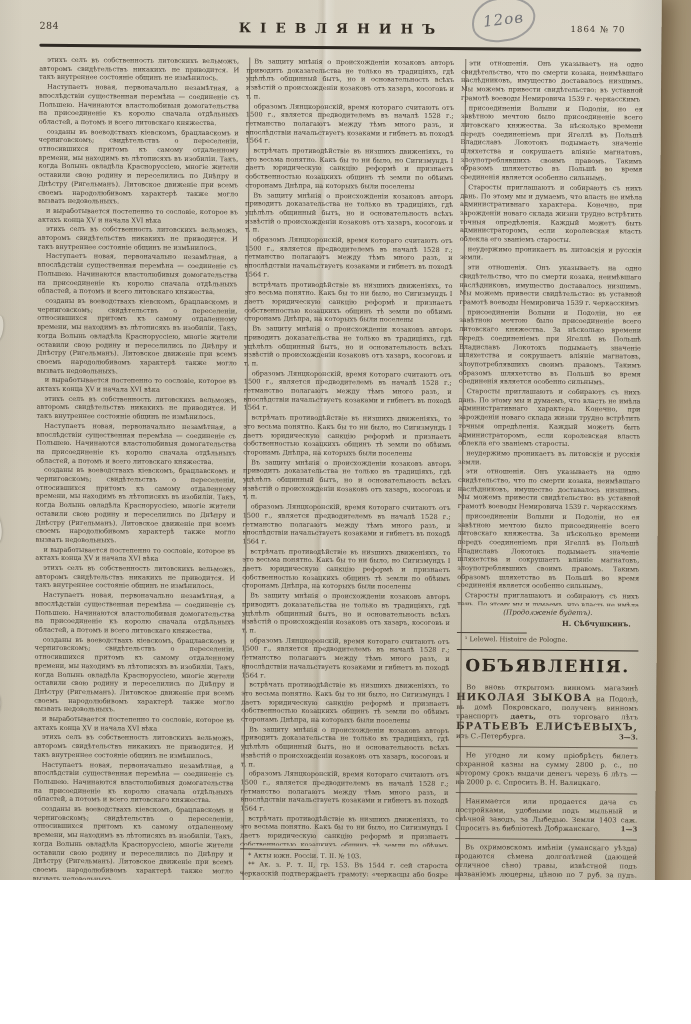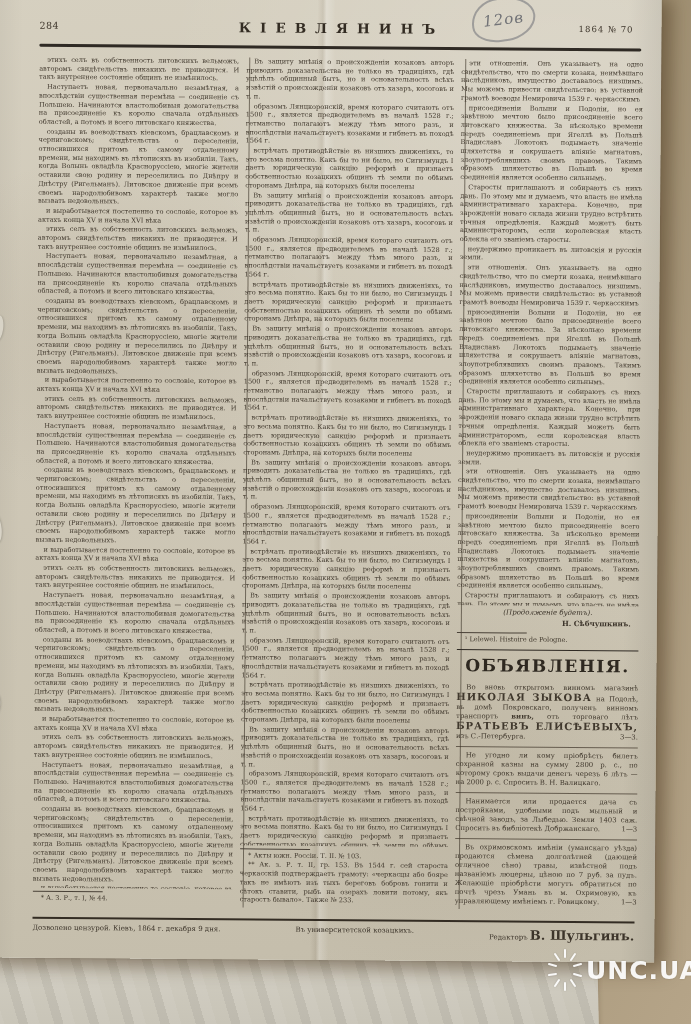--- a/index.html
+++ b/index.html
@@ -1,17 +1,17 @@
 <!DOCTYPE html>
 <html><head>
 <meta charset="utf-8">
 <style>
   html,body{margin:0;padding:0;}
   .stage{
-    position:relative;width:691px;height:1024px;overflow:hidden;
+    position:relative;width:691px;height:880px;overflow:hidden;
     background:linear-gradient(115deg,#8a7a5e 0%,#9a8a6c 45%,#b5a488 100%);
     font-family:"DejaVu Serif", serif;
   }
   .under-sheet{
     position:absolute;left:-12px;top:942px;width:610px;height:95px;
     background:
       repeating-linear-gradient(75deg, rgba(0,0,0,.05) 0 9px, rgba(255,255,255,.06) 9px 20px, transparent 20px 34px),
       linear-gradient(180deg,#d2cec2,#c6c2b5);
     transform:rotate(-1.2deg);
     box-shadow:0 -2px 5px rgba(60,45,25,.25);
@@ -30,21 +30,21 @@
     color:#3c342a;
   }
   .tear{position:absolute;background:#d8d3c6;border-radius:50% 60% 55% 45%;box-shadow:1px 0 2px rgba(0,0,0,.15);}
   .tear.t1{left:6px;top:330px;width:10px;height:26px;transform:rotate(8deg);}
   .tear.t2{left:4px;top:528px;width:12px;height:30px;transform:rotate(-6deg);}
   .tear.t3{left:7px;top:708px;width:9px;height:22px;transform:rotate(4deg);}
 
   .hdr{position:absolute;left:50px;top:32px;width:604px;height:18px;}
   .pagenum{position:absolute;left:0;top:2px;font-size:9.5px;letter-spacing:.5px;}
   .masthead{position:absolute;left:0;right:0;text-align:center;font-size:13.5px;font-weight:bold;letter-spacing:9px;color:#332c23;}
-  .issue{position:absolute;right:10px;top:2px;font-size:8.5px;letter-spacing:1px;}
+  .issue{position:absolute;right:18px;top:2px;font-size:8.5px;letter-spacing:1px;}
   .hdr-rule{position:absolute;left:50px;top:58px;width:602px;height:2.5px;background:#2f2a24;border-radius:2px;}
 
   .pencil{
     position:absolute;left:482px;top:8px;width:60px;height:40px;
     border:2px solid rgba(110,112,118,.55);
     border-radius:48% 52% 55% 45% / 62% 50% 58% 42%;
     transform:rotate(-7deg);
     display:flex;align-items:center;justify-content:center;
     color:rgba(95,98,104,.85);font-style:italic;font-size:15px;letter-spacing:1px;
   }
@@ -63,21 +63,21 @@
   .fn{font-size:5.8px;line-height:7.4px;text-align:justify;color:#463e32;margin:0 0 1px;}
 
   .contline{text-align:center;font-size:7px;font-style:italic;margin:3px 0 1px;}
   .sig{text-align:right;font-size:7.2px;font-weight:bold;margin:1px 8px 2px 0;}
   .thick-rule{height:2.5px;background:#2f2a24;margin:4px 0 5px;}
   .ads-heading{text-align:center;font-size:17px;font-weight:bold;letter-spacing:1.5px;color:#2e2820;margin:1px 0 4px;}
   .ad{border-top:1px solid rgba(62,53,42,.7);padding-top:4px;margin-top:4px;}
   .ad.first{border-top:none;margin-top:0;}
   .ad p{text-indent:10px;font-size:6.9px;line-height:9px;}
   .ad b.caps{font-size:10px;letter-spacing:1px;}
-  .counter{float:right;text-indent:0;}
+  .counter{float:right;text-indent:0;font-weight:bold;}
 
   .bot-rule{position:absolute;left:50px;top:931px;width:602px;height:1.5px;background:#332c23;}
   .footer{position:absolute;left:50px;top:938px;width:602px;display:flex;justify-content:space-between;font-size:7px;color:#3c342a;}
   .footer .ed b{font-size:13px;text-align:center;}
 
   .watermark{position:absolute;left:548px;top:948px;display:flex;align-items:center;gap:4px;z-index:5;
     color:#fff;opacity:.92;filter:drop-shadow(0 0 1px rgba(0,0,0,.15));}
   .watermark .wm-text{font-family:"DejaVu Sans",sans-serif;font-weight:bold;font-size:25px;letter-spacing:1px;}
 </style>
 </head>
@@ -181,21 +181,21 @@
         <p class="fn">¹ Lelewel. Histoire de Pologne.</p>
         <div class="thick-rule"></div>
 
         <div class="ads-heading">ОБЪЯВЛЕНІЯ.</div>
 
         <div class="ad first">
           <p>
             <span>Во вновь открытомъ винномъ магазинѣ</span>
             <b class="caps">НИКОЛАЯ ЗЫКОВА</b>
             <span>на Подолѣ, въ домѣ Покровскаго, полученъ винномъ транспортъ</span>
-            <b>винъ,</b>
+            <b>даетъ,</b>
             <span>отъ торговаго лѣтъ</span>
             <b class="caps">БРАТЬЕВЪ ЕЛИСѢЕВЫХЪ,</b>
             <span>изъ С.-Петербурга.</span>
             <span class="counter">3—3.</span>
           </p>
         </div>
 
         <div class="ad">
           <p>
             <span>Не угодно ли кому пріобрѣсть билетъ сохранной казны на сумму 2800 р. с., по которому срокъ выдачи денегъ черезъ 6 лѣтъ — на 2000 р. с. Спросить В. Н. Валицкаго.</span>

